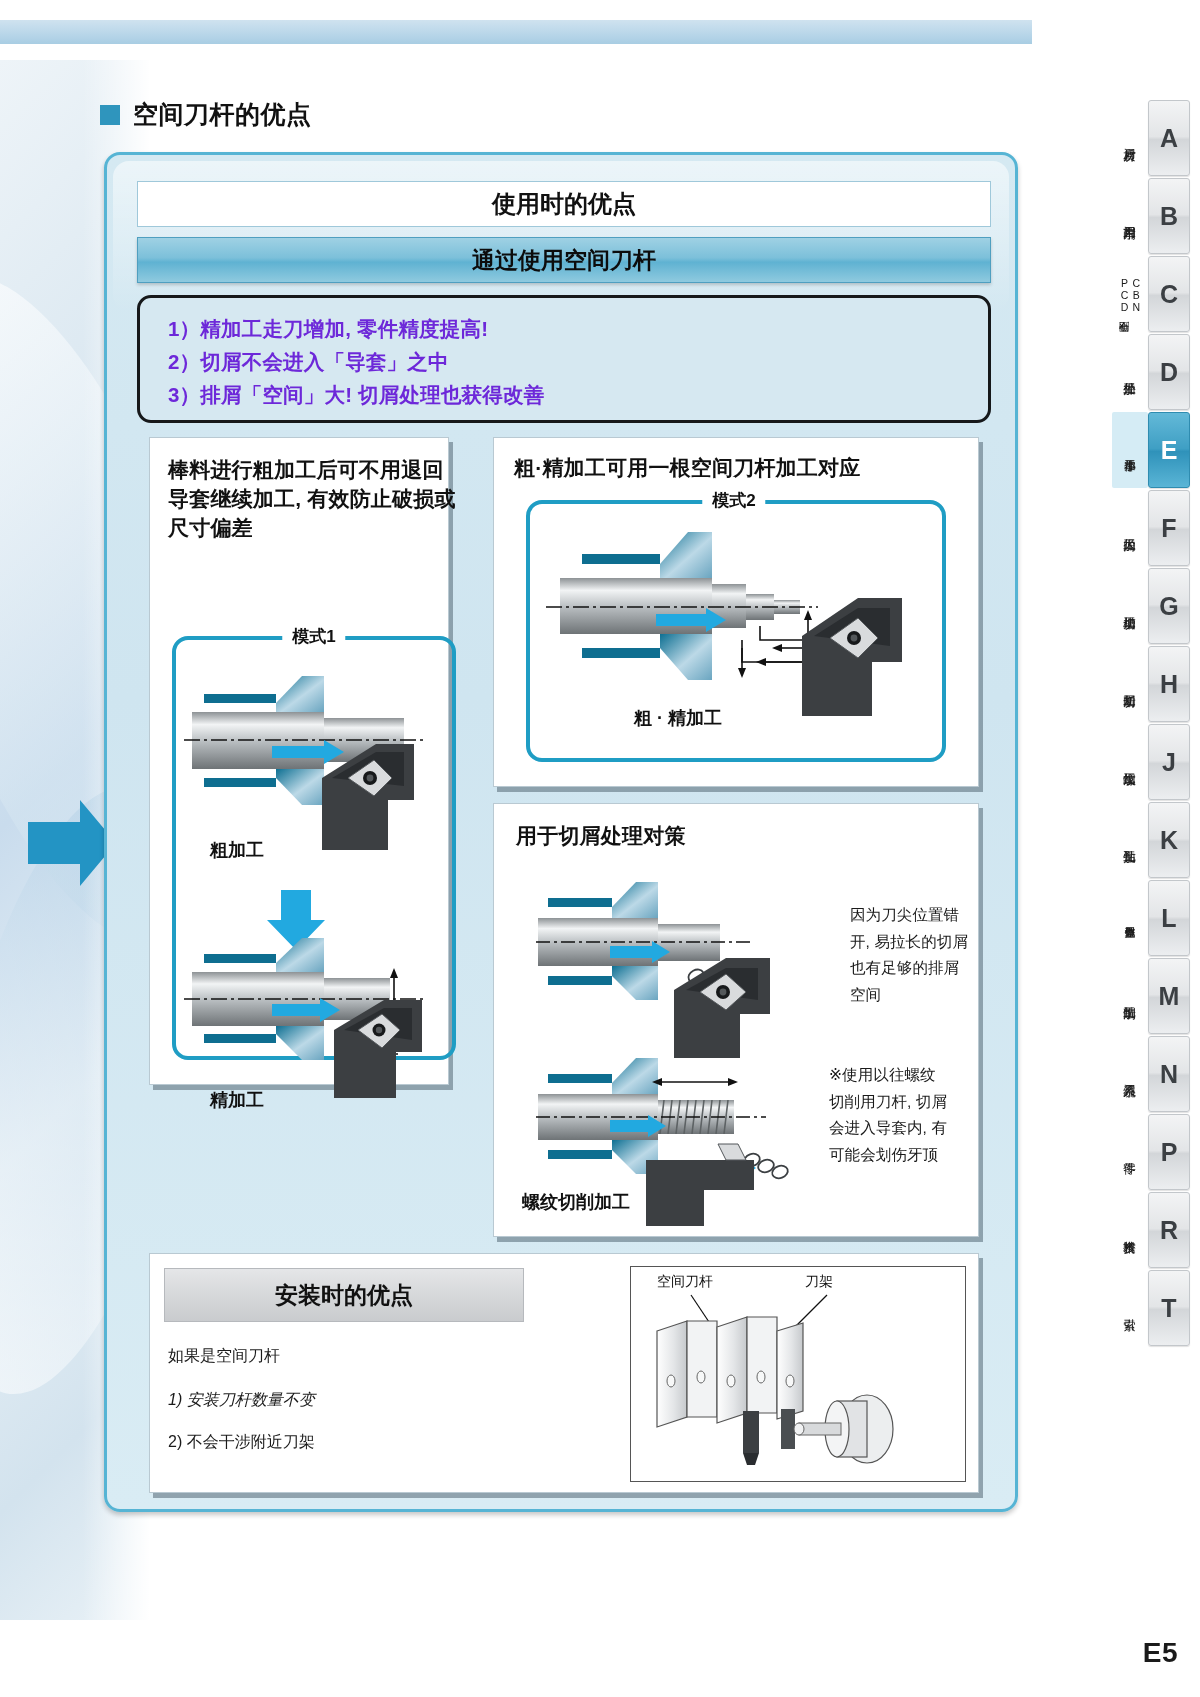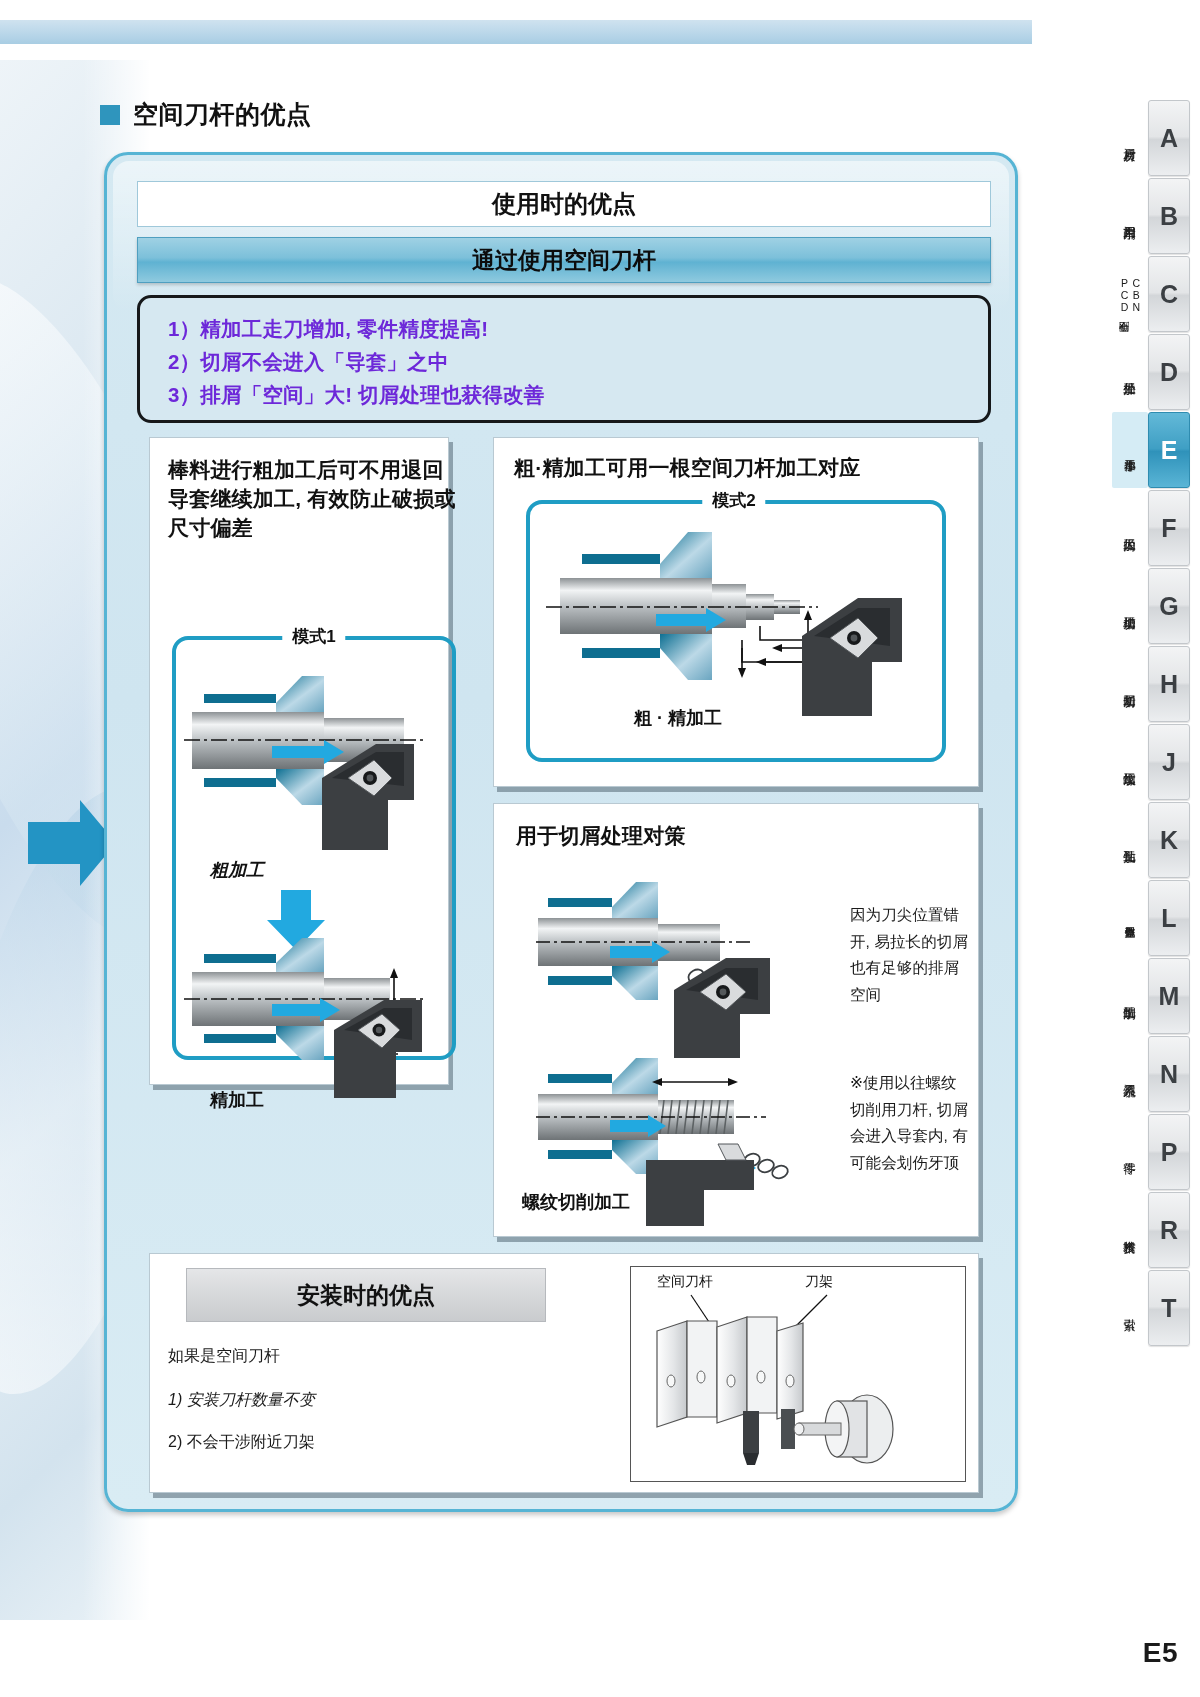--- a/index.html
+++ b/index.html
@@ -113,21 +113,21 @@
     display: flex; align-items: center; gap: 13px;
   }
   .sq { width: 20px; height: 20px; background: #2f95bd; }
   .sec-head-title { font-size: 25px; font-weight: bold; color: #111; letter-spacing: .5px; }
 
   
   .frame {
     position: absolute; left: 104px; top: 152px;
     width: 914px; height: 1360px;
     border: 3px solid #56b4d4;
-    border-radius: 24px;
+    border-radius: 16px;
     background: linear-gradient(180deg,#d5e9f2 0%,#cfe5f0 40%,#d9ecf4 100%);
     box-shadow: 0 3px 5px rgba(0,0,0,.22);
   }
   .frame-inner-glow {
     position:absolute; left:6px; top:6px; right:6px; height:150px;
     background: linear-gradient(180deg, rgba(255,255,255,.55), rgba(255,255,255,0));
     border-radius: 16px;
     pointer-events:none;
   }
 
@@ -206,21 +206,21 @@
     letter-spacing: .1px;
   }
 
   
   .grey-bar {
     position:absolute; left: 14px; top: 14px;
     width: 360px; height: 54px;
     background: linear-gradient(180deg,#e5e6e8 0%,#d6d8da 50%,#c9cbce 100%);
     border: 1px solid #b6b9bd;
     display:flex; align-items:center; justify-content:center;
-    font-size: 23px; font-weight: bold; color:#111;margin-left:22px;
+    font-size: 23px; font-weight: bold; color:#111;
   }
   .bottom-text { position:absolute; font-size:16px; color:#1a1a1a; }
 
   .holder-box {
     position:absolute; left: 480px; top: 12px;
     width: 336px; height: 216px;
     border: 1px solid #555;
     background: #fff;
   }
   svg { display:block; }
@@ -290,21 +290,21 @@
         <path d="M88 86 L140 86 L140 80 L160 92 L140 104 L140 98 L88 98 Z" fill="#22a9e0"></path>
       </svg>
 
       <svg style="position:absolute;left:168px;top:300px;" width="128" height="118">
         <path d="M4 40 L58 6 L96 6 L96 62 L70 62 L70 112 L4 112 Z" fill="#3c3f42"></path>
         <path d="M14 40 L58 14 L86 14 L86 48 Z" fill="#2a2d30"></path>
         <polygon points="30,40 56,22 74,40 56,58" fill="#d9dbdd" stroke="#53575a"></polygon>
         <circle cx="52" cy="40" r="7" fill="#17191b"></circle>
         <circle cx="52" cy="40" r="3.4" fill="#53575a"></circle>
       </svg>
-      <div class="dlabel" style="left:60px; top:420px;font-style:italic;">粗加工</div>
+      <div class="dlabel" style="left:60px; top:400px;">粗加工</div>
 
       <svg style="position:absolute;left:115px;top:452px;" width="62" height="62">
         <path d="M16 0 L46 0 L46 30 L60 30 L31 60 L2 30 L16 30 Z" fill="#22a9e0"></path>
       </svg>
 
       <svg style="position:absolute;left:34px;top:496px;" width="262" height="150">
         <rect x="20" y="20" width="72" height="9" fill="#0e6e90"></rect>
         <path d="M92 29 L118 4 L140 4 L140 38 L92 38 Z" fill="url(#bushG1)"></path>
         <rect x="20" y="100" width="72" height="9" fill="#0e6e90"></rect>
         <path d="M92 100 L118 126 L140 126 L140 92 L92 92 Z" fill="url(#bushG1)"></path>
@@ -453,21 +453,21 @@
           <ellipse cx="216" cy="104" rx="8" ry="6" transform="rotate(-20 216 104)"></ellipse>
           <ellipse cx="230" cy="110" rx="8" ry="6" transform="rotate(-20 230 110)"></ellipse>
           <ellipse cx="244" cy="116" rx="8" ry="6" transform="rotate(-20 244 116)"></ellipse>
         </g>
         <path d="M182 108 L206 108 L206 102 L220 112 L206 122 L206 116 L182 116 Z" fill="#22a9e0"></path>
       </svg>
       <svg style="position:absolute;left:148px;top:334px;" width="140" height="96">
         <path d="M4 22 L112 22 L112 52 L62 52 L62 88 L4 88 Z" fill="#3c3f42"></path>
         <polygon points="84,22 104,22 96,6 76,6" fill="#d9dbdd" stroke="#53575a"></polygon>
       </svg>
-      <div class="note" style="left:356px; top:258px; width:118px;margin-top:8px;">※使用以往螺纹切削用刀杆, 切屑会进入导套内, 有可能会划伤牙顶</div>
+      <div class="note" style="left:335px; top:258px; width:118px;">※使用以往螺纹切削用刀杆, 切屑会进入导套内, 有可能会划伤牙顶</div>
       <div class="dlabel" style="left:28px; top:386px;">螺纹切削加工</div>
     </div>
 
     <div class="card" id="card-bottom">
       <div class="grey-bar">安装时的优点</div>
 
       <div class="bottom-text" style="left:18px; top:92px;">如果是空间刀杆</div>
       <div class="bottom-text" style="left:18px; top:136px;font-style:italic;">1) 安装刀杆数量不变</div>
       <div class="bottom-text" style="left:18px; top:178px;">2) 不会干涉附近刀架</div>
 

